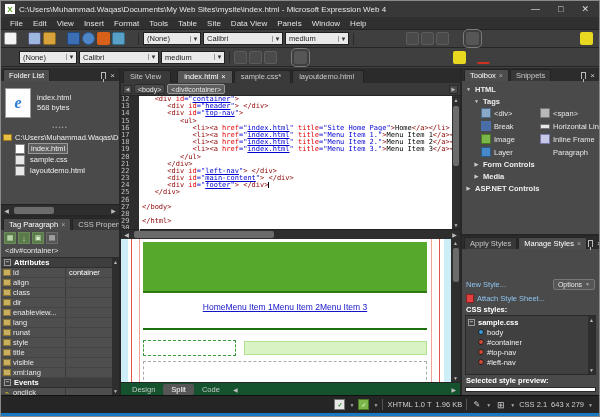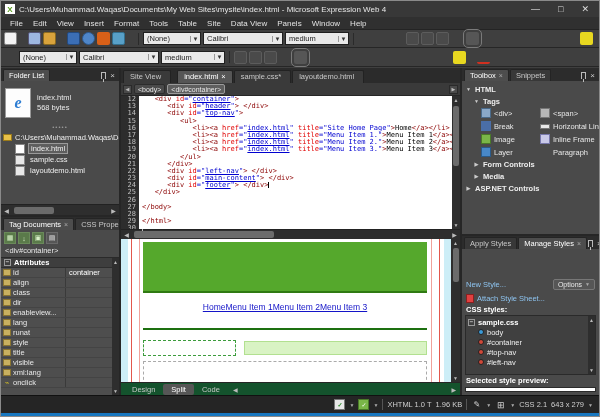--- a/index.html
+++ b/index.html
@@ -111,21 +111,21 @@
   .dtab.siteview { margin-right:6px; }
   .crumbs { height:13px; background:#3a3a3a; display:flex; align-items:center; gap:2px; padding:0 2px; border-bottom:1px solid #262626; flex:none; }
   .crumb-arr { width:9px; height:9px; background:#4a4a4a; border:1px solid #2a2a2a; color:#bbb; font-size:5px; display:flex; align-items:center; justify-content:center; flex:none; }
   .chip { background:#4a4a4a; border:1px solid #2c2c2c; color:#e8e8e8; font-size:7px; padding:0 3px; height:10px; line-height:9px; border-radius:2px; }
   .chip.current { background:#5e5e5e; border-color:#9a9a9a; }
   .crumb-right { margin-left:auto; }
 
   .codewrap { flex:1; background:#fff; position:relative; overflow:hidden; display:flex; min-height:0; }
   .codearea { flex:1; overflow:hidden; padding-right:8px; font-family:"DejaVu Sans Mono", monospace; font-size:7px; }
   .cl { display:flex; height:7.2px; line-height:7.2px; white-space:pre; }
-  .ln { width:18px; flex:none; background:#2d2d2d; color:#c0c0c0; text-align:right; padding-right:3px; }
+  .ln { width:18px; flex:none; background:#2d2d2d; color:#c0c0c0; text-align:left; padding-right:3px; }
   .lc { padding-left:3px; }
   .tg{color:#8b0000}.at{color:#e00000}.vl{color:#0000d0}
   .lk{color:#0000d0;text-decoration:underline}.tx{color:#000}
   .caret-i { display:inline-block; width:1px; height:6px; background:#000; vertical-align:-1px; }
   .code-vscroll { position:absolute; right:0; top:0; bottom:0; width:8px; background:#2e2e2e; display:flex; flex-direction:column; align-items:center; font-size:5px; color:#bbb; justify-content:space-between; padding:1px 0; }
   .cvthumb { position:absolute; right:1px; top:10px; width:6px; height:60px; background:#6b6b6b; border-radius:2px; }
 
   .code-hscroll { height:10px; flex:none; }
 
   
@@ -369,21 +369,21 @@
                 <span class="sthumb" style="left:2px;width:40px"></span>
               </span>
             <span class="sarr">▶</span>
           </div>
         </div>
       </div>
 
       <div class="tp-panel">
         <div class="ptabs">
           <span class="ptab active">
-              <span>Tag Documents</span>
+              <span>Tag Paragraph</span>
               <span class="tclose">×</span>
             </span>
           <span class="ptab">
               <span>CSS Properties</span>
             </span>
           <span class="ptab-icons">
             <span class="pin-icon"></span>
             <span class="x-icon">×</span>
           </span>
         </div>
@@ -462,20 +462,24 @@
                   <span class="tp-val"></span>
                 </div>
               
                 <div class="tp-row">
                   <span class="attr-icon"></span>
                   <span class="tp-name">xml:lang</span>
                   <span class="tp-val"></span>
                 </div>
               
             </span>
+            <div class="tp-sec">
+                <span class="boxminus">−</span>
+                <span>Events</span>
+              </div>
             <span>
               
                 <div class="tp-row">
                   <span class="event-icon">⌁</span>
                   <span class="tp-name">onclick</span>
                   <span class="tp-val"></span>
                 </div>
               
             </span>
             <div class="vscroll">

